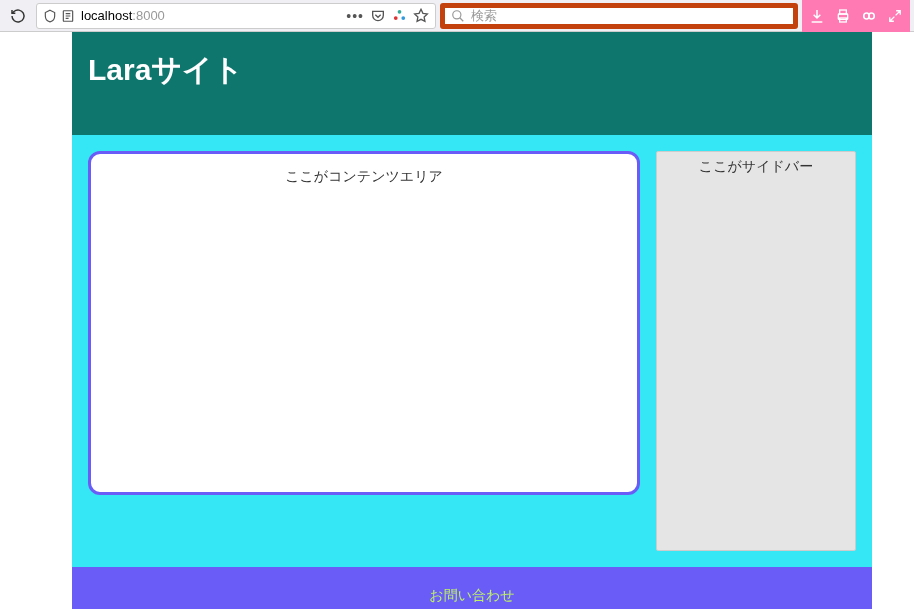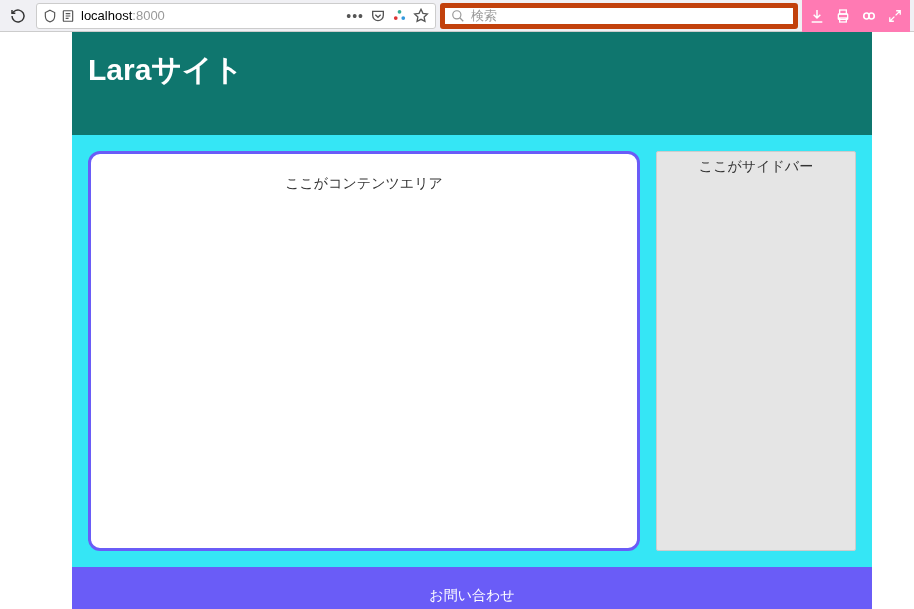--- a/index.html
+++ b/index.html
@@ -84,22 +84,22 @@
       background: #35e6f5;
       padding: 16px;
       display: flex;
       gap: 16px;
     }
     .main-panel {
       flex: 1;
       background: #fff;
       border: 3px solid #6a5cf7;
       border-radius: 12px;
-      height: 400px;
-      padding: 21px;
+      height: 344px;
+      padding: 14px;
       text-align: center;
       font-size: 14px;
       color: #333;
     }
     .sidebar-panel {
       width: 200px;
       background: #e5e5e5;
       border: 1px solid #ccc;
       border-radius: 2px;
       height: 400px;
@@ -200,16 +200,16 @@
     </header>
     <div class="content-area">
       <div class="main-panel">
         <span>ここがコンテンツエリア</span>
       </div>
       <aside class="sidebar-panel">
         <span>ここがサイドバー</span>
       </aside>
     </div>
     <footer class="site-footer">
-      <a style="color:#ffffff;text-decoration:none;">お問い合わせ</a>
+      <a style="color:#bef264;text-decoration:none;">お問い合わせ</a>
     </footer>
   </div>
 </div>
 
 </body></html>

